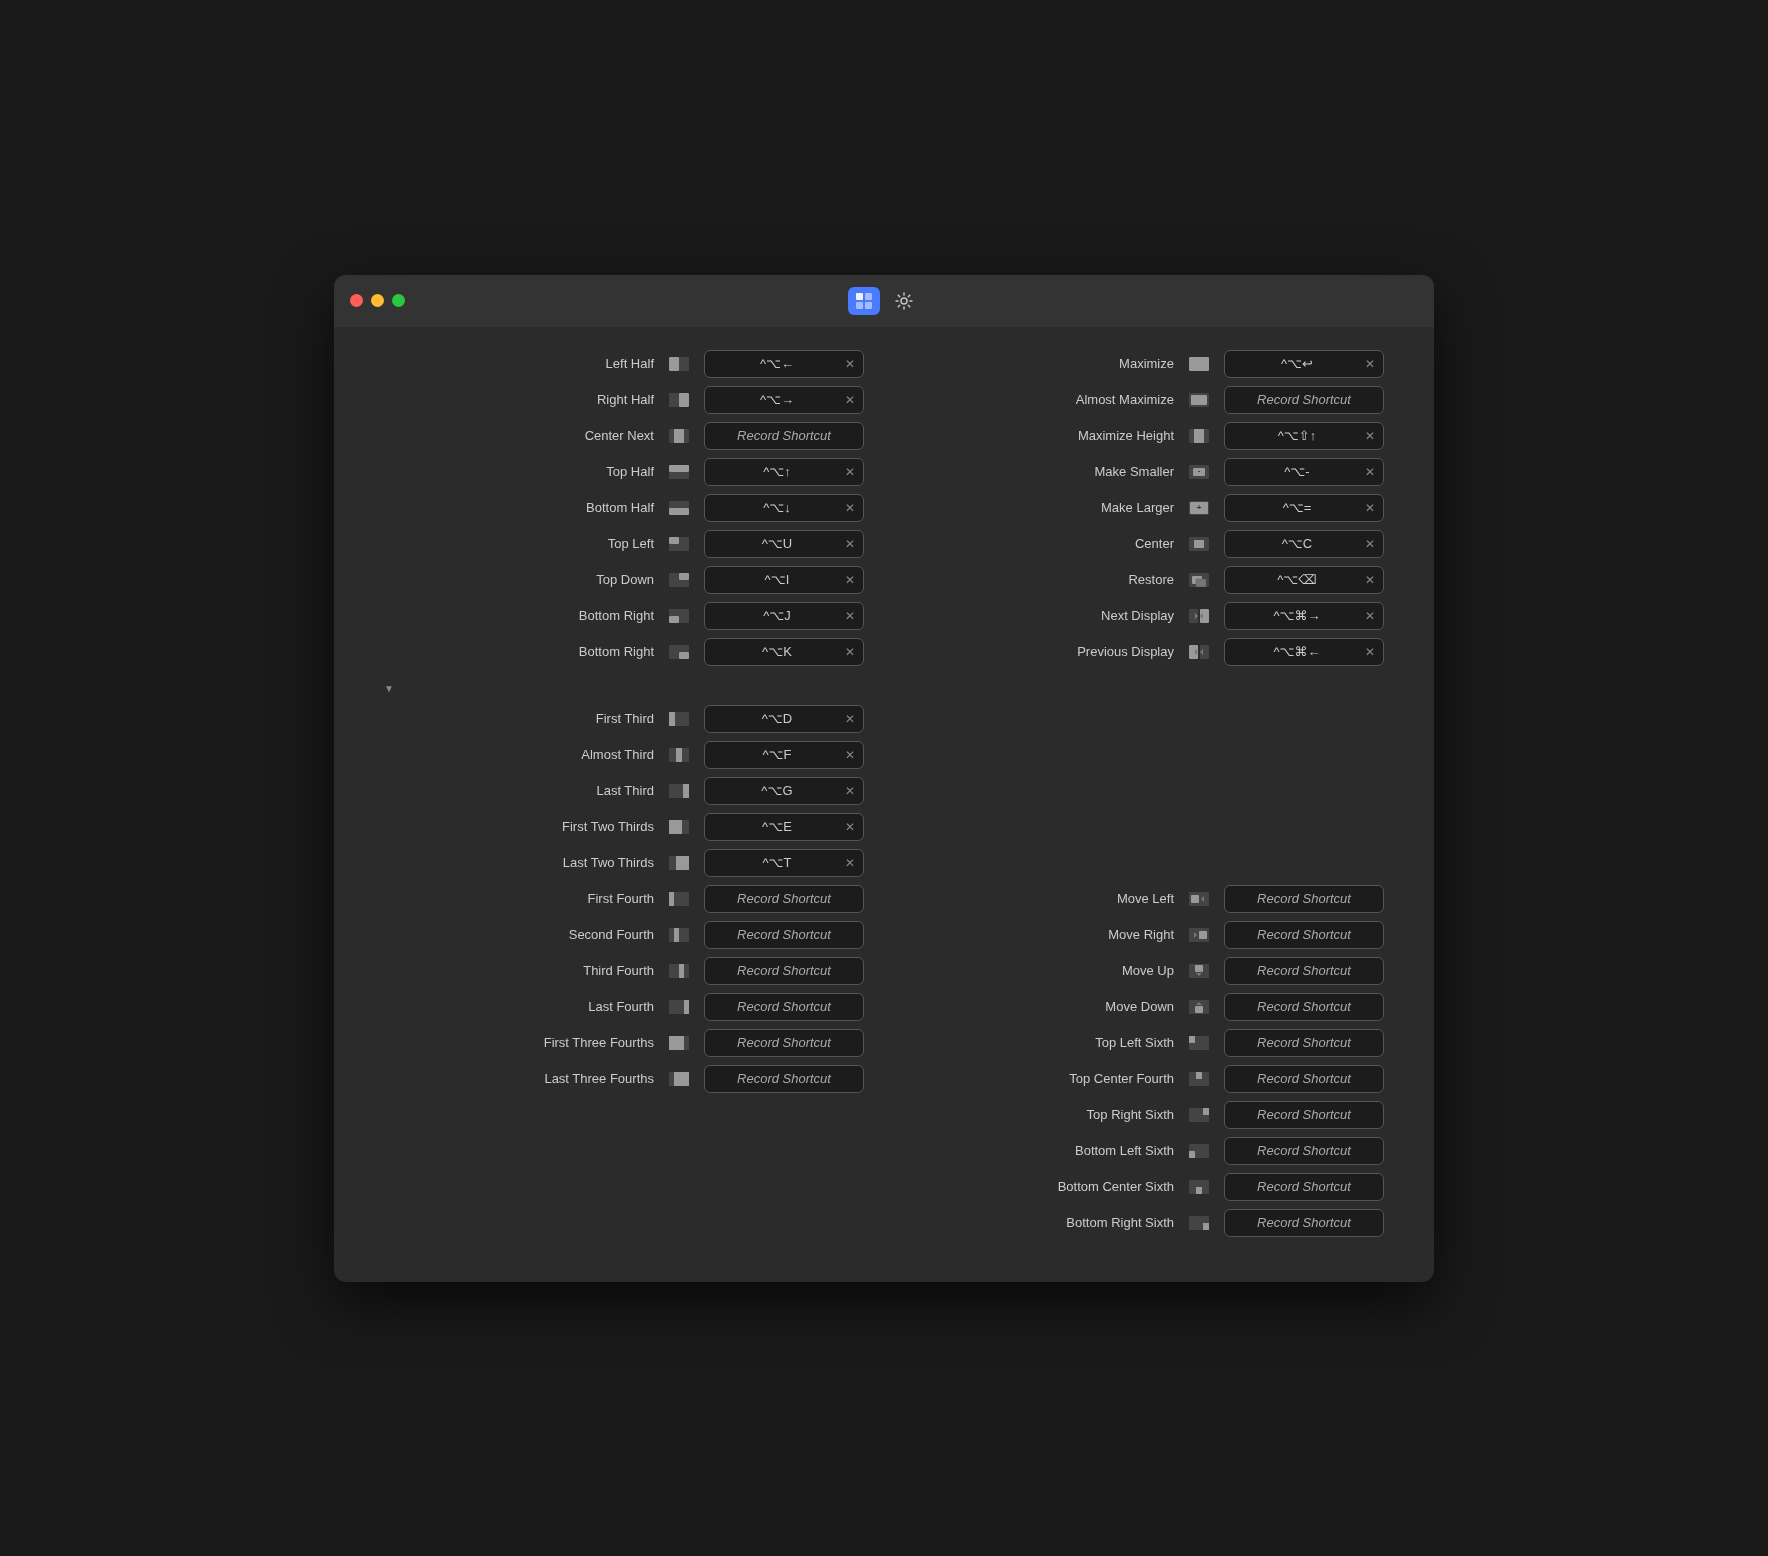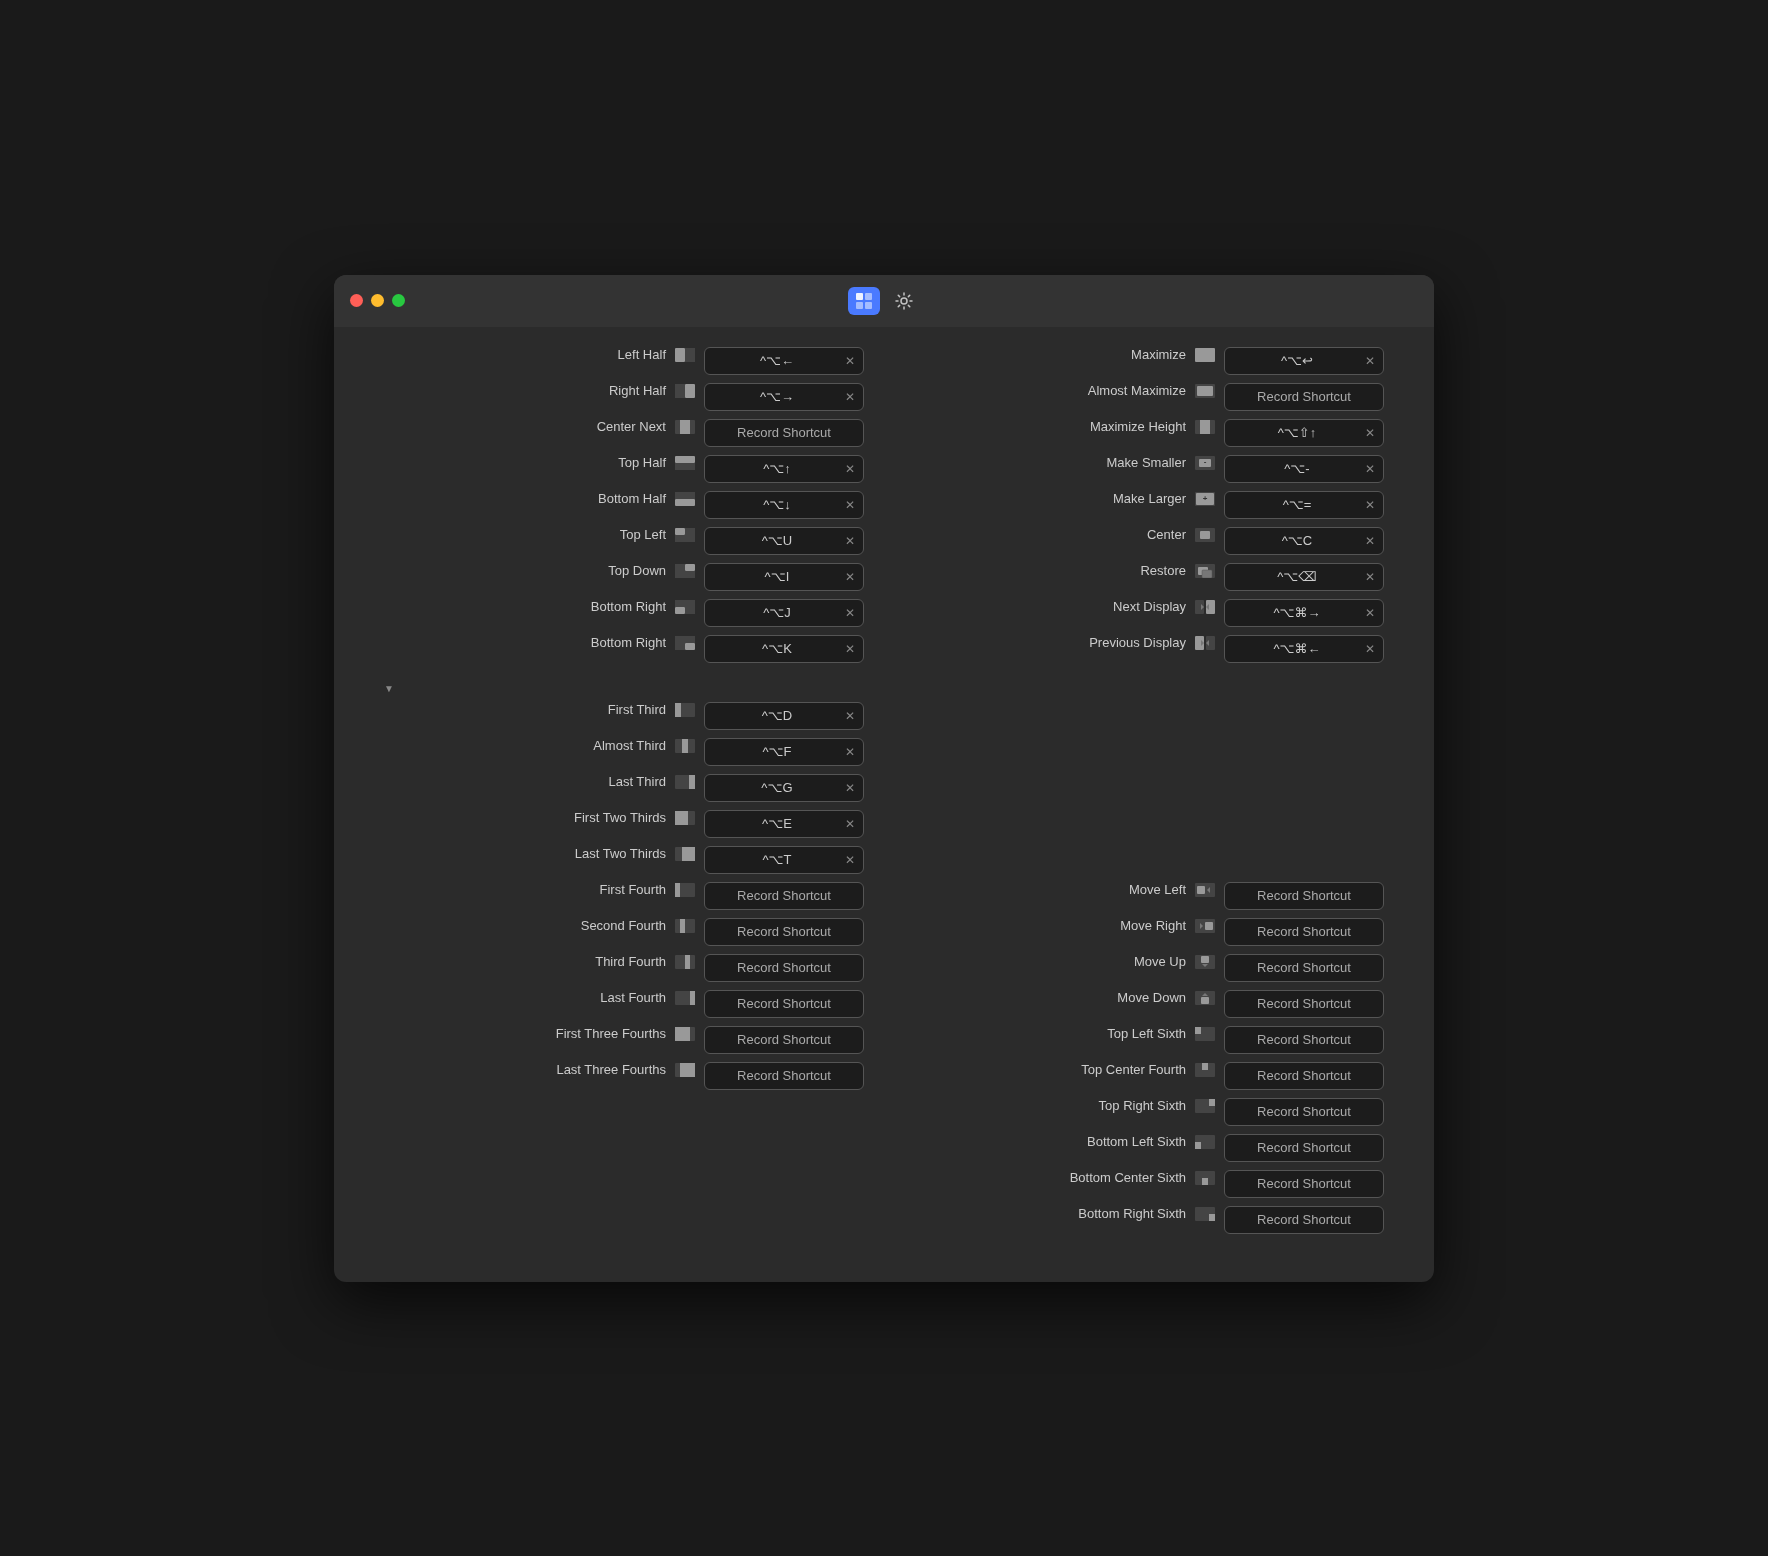--- a/index.html
+++ b/index.html
@@ -54,23 +54,23 @@
       cursor: pointer;
     }
     .titlebar-icon-btn.active {
       background: #4a7aff;
     }
     .titlebar-icon-btn svg {
       fill: white;
     }
     .shortcut-row {
       display: flex;
-      align-items: flex-start;
+      align-items: center;
       justify-content: flex-end;
-      gap: 8px;
+      gap: 14px;
       height: 34px;
       margin-bottom: 2px;
     }
     .shortcut-label {
       color: #cccccc;
       font-size: 13px;
       text-align: right;
       white-space: nowrap;
     }
     .icon-preview {
@@ -117,20 +117,21 @@
       color: #aaaaaa;
       font-size: 13px;
       padding: 4px 8px;
       width: 160px;
       text-align: center;
       height: 28px;
       cursor: pointer;
       display: flex;
       align-items: center;
       justify-content: center;
+      font-style: italic;
     }
     .triangle {
       color: #888;
       font-size: 10px;
       cursor: pointer;
     }
 
     .main-content {
       padding: 20px 50px 40px 50px;
     }

